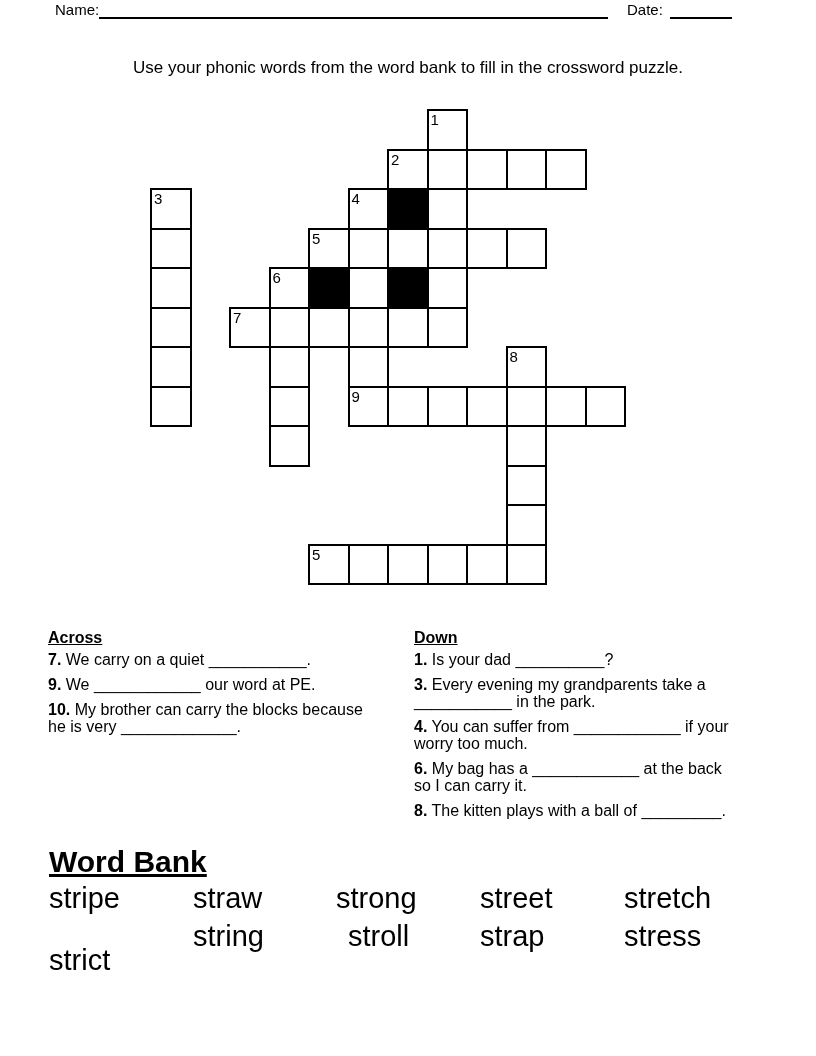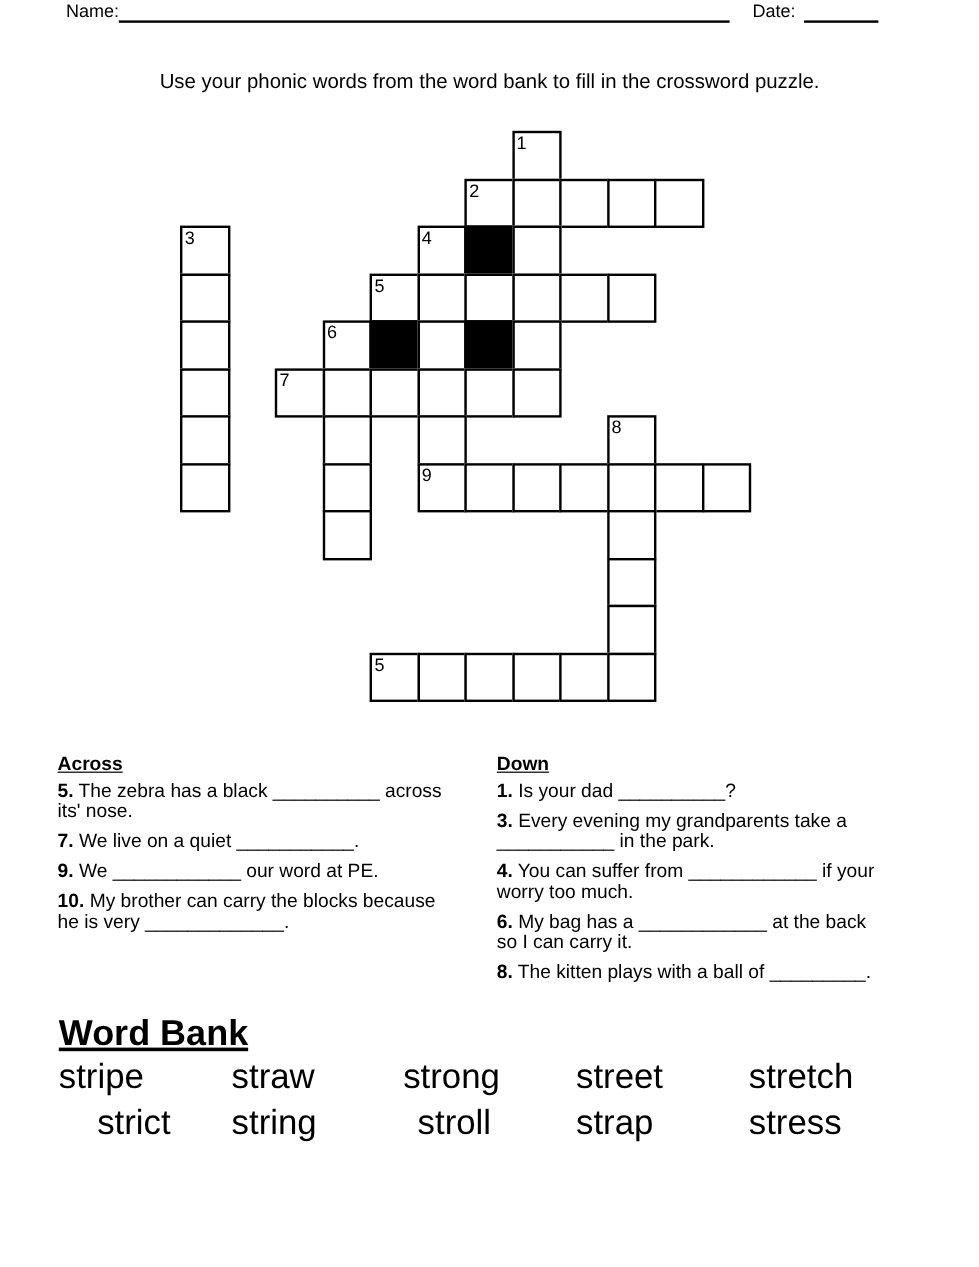--- a/index.html
+++ b/index.html
@@ -118,23 +118,21 @@
       <div class="cell" style="left: 347.5px; top: 543.5px;"></div>
       <div class="cell" style="left: 387px; top: 543.5px;"></div>
       <div class="cell" style="left: 426.5px; top: 543.5px;"></div>
       <div class="cell" style="left: 466px; top: 543.5px;"></div>
       <div class="cell" style="left: 505.5px; top: 543.5px;"></div>
     </div>
 
   <div class="clues" id="across-box">
     <h3>Across</h3>
     <div id="across-list">
-        <p class="clue"><b>5.</b> <span class="t">The zebra has a black __________ across
-its' nose.</span></p>
-        <p class="clue"><b>7.</b> <span class="t">We live on a quiet ___________.</span></p>
+        <p class="clue"><b>7.</b> <span class="t">We carry on a quiet ___________.</span></p>
         <p class="clue"><b>9.</b> <span class="t">We ____________ our word at PE.</span></p>
         <p class="clue"><b>10.</b> <span class="t">My brother can carry the blocks because
 he is very _____________.</span></p>
       </div>
   </div>
 
   <div class="clues" id="down-box">
     <h3>Down</h3>
     <div id="down-list">
         <p class="clue"><b>1.</b> <span class="t">Is your dad __________?</span></p>
@@ -148,20 +146,20 @@
       </div>
   </div>
 
   <h2 class="wb-title">Word Bank</h2>
   <div id="wb">
       <span class="wb-word" style="left: 49px; top: 884px;">stripe</span>
       <span class="wb-word" style="left: 193px; top: 884px;">straw</span>
       <span class="wb-word" style="left: 336px; top: 884px;">strong</span>
       <span class="wb-word" style="left: 480px; top: 884px;">street</span>
       <span class="wb-word" style="left: 624px; top: 884px;">stretch</span>
-      <span class="wb-word" style="left: 49px; top: 922px; margin-left: 32px;">strict</span>
+      <span class="wb-word" style="left: 49px; top: 946px;">strict</span>
       <span class="wb-word" style="left: 193px; top: 922px;">string</span>
       <span class="wb-word" style="left: 348px; top: 922px;">stroll</span>
       <span class="wb-word" style="left: 480px; top: 922px;">strap</span>
       <span class="wb-word" style="left: 624px; top: 922px;">stress</span>
     </div>
 
 </div>
 
 </body></html>

